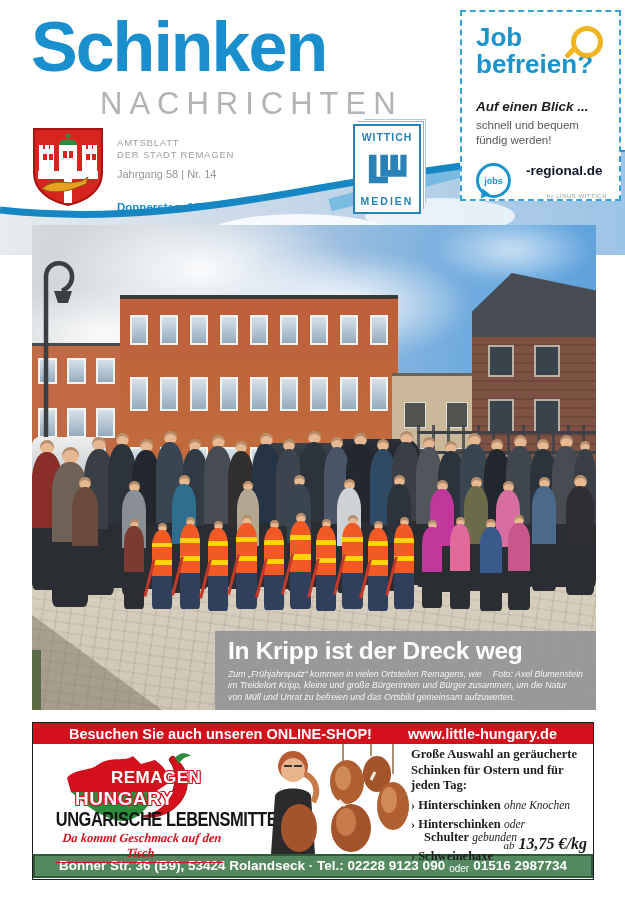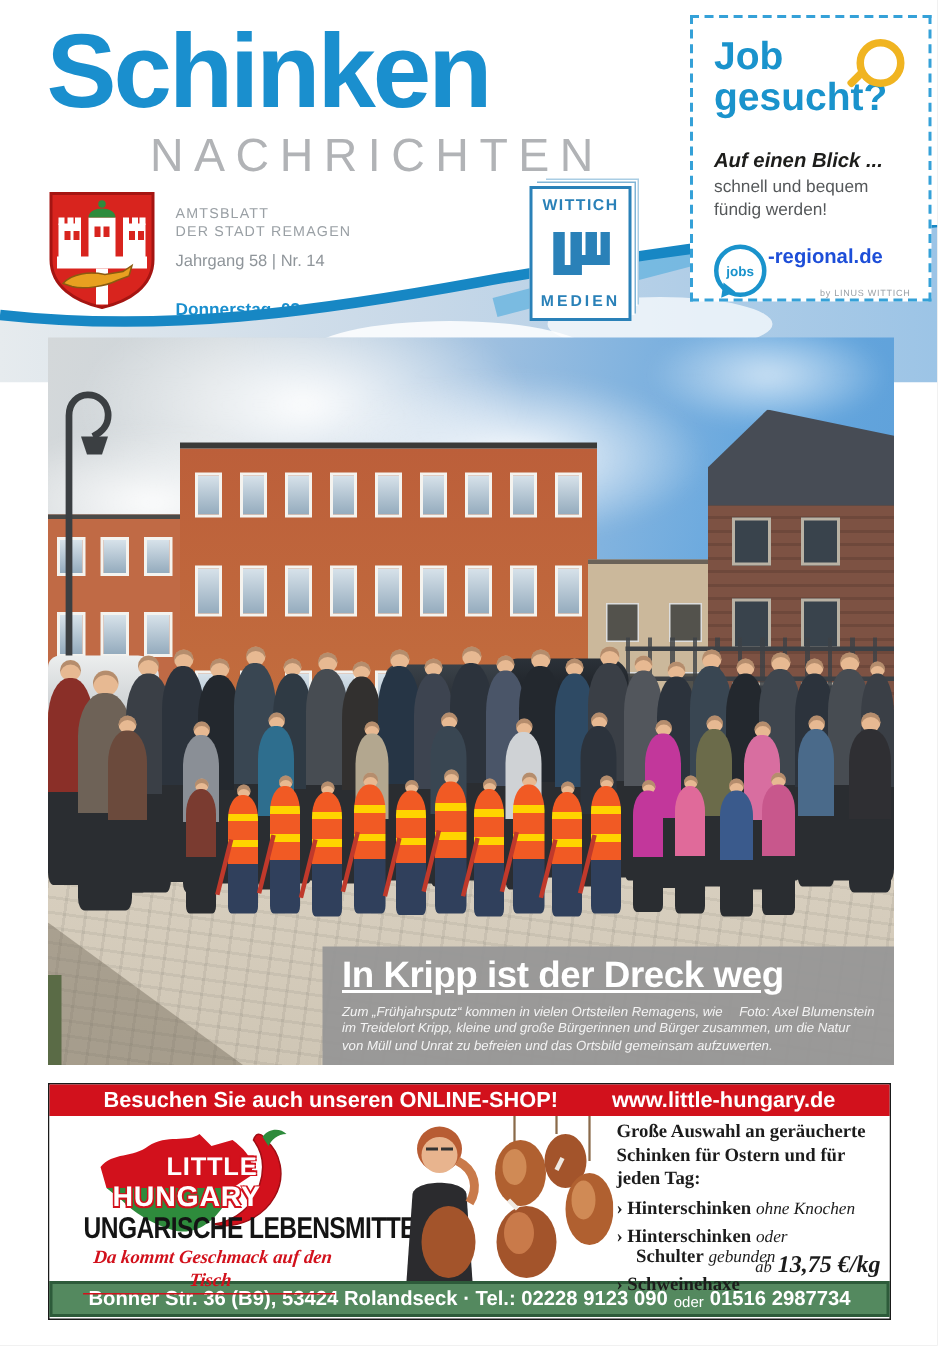--- a/index.html
+++ b/index.html
@@ -34,21 +34,21 @@
   .jobs .lens::after{content:'';position:absolute;left:-8px;bottom:-6px;width:5px;height:13px;background:#f0b421;
         border-radius:2px;transform:rotate(45deg);}
   .jobs .tag{font-size:13.5px;font-weight:bold;font-style:italic;color:#1d1d1b;margin-top:20px;}
   .jobs .sub{font-size:11.5px;color:#55585a;line-height:1.3;margin-top:4px;}
   .jr{position:relative;margin-top:16px;display:flex;align-items:flex-start;}
   .jr .pin{position:relative;width:29px;height:29px;border:3px solid #1a93cc;border-radius:50%;
         display:flex;align-items:center;justify-content:center;flex:0 0 auto;background:#fff;z-index:2;}
   .jr .pin::after{content:'';position:absolute;left:-2px;bottom:-9px;border:5px solid transparent;
         border-top:9px solid #1a93cc;transform:rotate(38deg);}
   .jr .pin span{font-size:9px;font-weight:bold;color:#1a93cc;}
-  .jr .rest{font-size:13.5px;font-weight:bold;color:#1d4ed8;margin-left:1px;}
+  .jr .rest{font-size:13.5px;font-weight:bold;color:#0f172a;margin-left:15px;}
   .jr .by{position:absolute;right:0;top:30px;font-size:6px;color:#9aa0a6;letter-spacing:.5px;}
 
   
   .photo{left:32px;top:225px;width:564px;height:485px;overflow:hidden;z-index:2;
          background:linear-gradient(100deg,#d4d8da 0%,#ccd4d9 18%,#9fc0e0 45%,#66a7de 75%,#5b9ed8 100%);}
   .cloud{position:absolute;border-radius:50%;filter:blur(6px);
          background:radial-gradient(closest-side,rgba(255,255,255,.97),rgba(255,255,255,0));}
   .bldg{position:absolute;box-sizing:border-box;}
   .win{position:absolute;background:linear-gradient(#d7e2ea,#94abbd);border:2px solid #f4f3ef;box-sizing:border-box;}
   .winb{position:absolute;background:#39434c;border:2px solid #b9b2a4;box-sizing:border-box;}
@@ -67,21 +67,21 @@
   .grass{position:absolute;left:0;top:425px;width:9px;height:60px;background:#5a6b46;z-index:1;}
   .fence{position:absolute;left:385px;top:200px;width:179px;height:62px;z-index:3;
          background:repeating-linear-gradient(90deg,rgba(60,65,70,.8) 0 3px,transparent 3px 15px);}
   .fence i{position:absolute;left:0;width:100%;height:3px;background:#3c4146;display:block;}
   .car{position:absolute;border-radius:8px 14px 4px 4px;}
   .lamp{position:absolute;left:0;top:22px;z-index:2;}
 
   
   .cap{position:absolute;left:183px;top:406px;width:381px;height:79px;background:rgba(150,150,150,.94);
        z-index:8;box-sizing:border-box;padding:7px 13px 6px 13px;color:#fff;}
-  .cap h1{margin:0 0 5px 0;font-size:24.5px;font-weight:bold;line-height:1.05;letter-spacing:-.3px;text-decoration:underline;}
+  .cap h1{margin:0 0 5px 0;font-size:24.5px;font-weight:bold;line-height:1.05;letter-spacing:-.3px;}
   .cap p{margin:0;font-size:8.8px;font-style:italic;line-height:1.3;color:#f4f4f4;}
   .cap .credit{float:right;}
 
   
   .ad{left:32px;top:722px;width:562px;height:158px;border:1.5px solid #1a1a1a;box-sizing:border-box;
       background:#fff;z-index:3;}
   .ad-red{height:21px;background:#d2111c;color:#fff;display:flex;align-items:center;
           justify-content:space-evenly;font-weight:bold;font-size:14.5px;}
   .ad-body{position:relative;height:110px;background:#fff;}
   .hu-logo{position:absolute;left:4px;top:2px;width:208px;height:106px;}
@@ -171,21 +171,21 @@
       <g fill="#2a81b8">
         <path d="M3,1 h8 v23 h12 v7 H3 Z"></path>
         <path d="M15,1 h8 v16 h2.5 V1 h8 v16 h2.5 V1 h6.5 v23 H15 Z"></path>
       </g>
     </svg>
     <div class="wt" style="letter-spacing:2px;">MEDIEN</div>
   </div>
 
   <div class="abs jobs">
     <div class="head1">Job</div>
-    <div class="head1">gesucht?</div>
+    <div class="head1">befreien?</div>
     <div class="lens"></div>
     <div class="tag">Auf einen Blick ...</div>
     <div class="sub">
       <div>schnell und bequem</div>
       <div>fündig werden!</div>
     </div>
     <div class="jr">
       <div class="pin">
         <span>jobs</span>
       </div>
@@ -505,21 +505,21 @@
       <span>www.little-hungary.de</span>
     </div>
     <div class="ad-body">
       <div class="hu-logo">
         <svg width="208" height="106" viewBox="0 0 208 106">
           <path d="M30,32 C38,22 52,26 62,18 C74,10 88,16 96,10 L104,18 L118,14 C126,20 134,28 130,38 L118,46 L60,52 L34,46 Z" fill="#d2111c"></path>
           <path d="M34,46 L118,46 L112,58 C104,70 92,78 78,74 C64,70 52,62 44,54 Z" fill="#2e8b3c"></path>
           <path d="M140,14 C150,22 154,38 146,52 C138,66 120,74 106,70 C120,68 132,58 136,44 C140,32 138,22 132,14 C134,8 138,10 140,14 Z" fill="#d2111c" stroke="#a00d14" stroke-width="1"></path>
           <path d="M138,12 C142,6 150,6 154,10 C148,10 144,14 142,18 Z" fill="#2e8b3c"></path>
         </svg>
-        <div class="hu-map-word" style="left:74px;top:22px;font-size:17px;">LITTLE</div>
+        <div class="hu-map-word" style="left:74px;top:22px;font-size:17px;">REMAGEN</div>
         <div class="hu-map-word" style="left:38px;top:42px;font-size:19px;">HUNGARY</div>
         <div class="hu-name">UNGARISCHE LEBENSMITTEL</div>
         <div class="hu-slogan">Da kommt Geschmack auf den Tisch</div>
       </div>
 
       <div class="ad-photo">
         <svg width="162" height="110" viewBox="0 0 162 110">
           <line x1="96" y1="0" x2="96" y2="18" stroke="#8a6a4a" stroke-width="1.5"></line>
           <line x1="124" y1="0" x2="124" y2="12" stroke="#8a6a4a" stroke-width="1.5"></line>
           <line x1="146" y1="0" x2="146" y2="30" stroke="#8a6a4a" stroke-width="1.5"></line>

